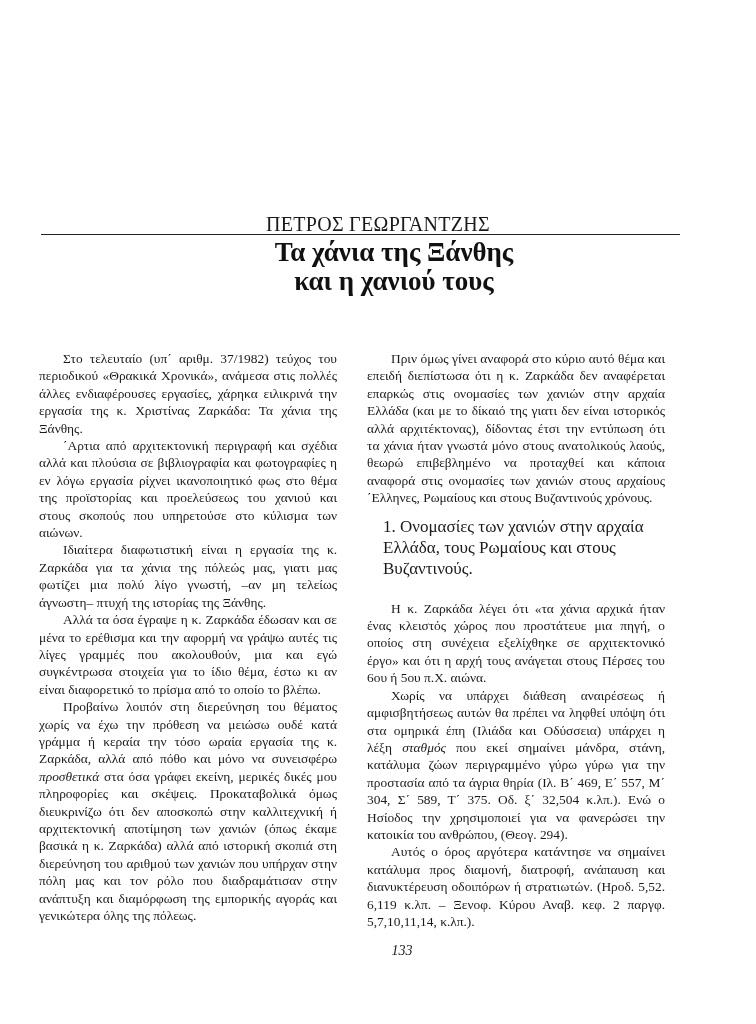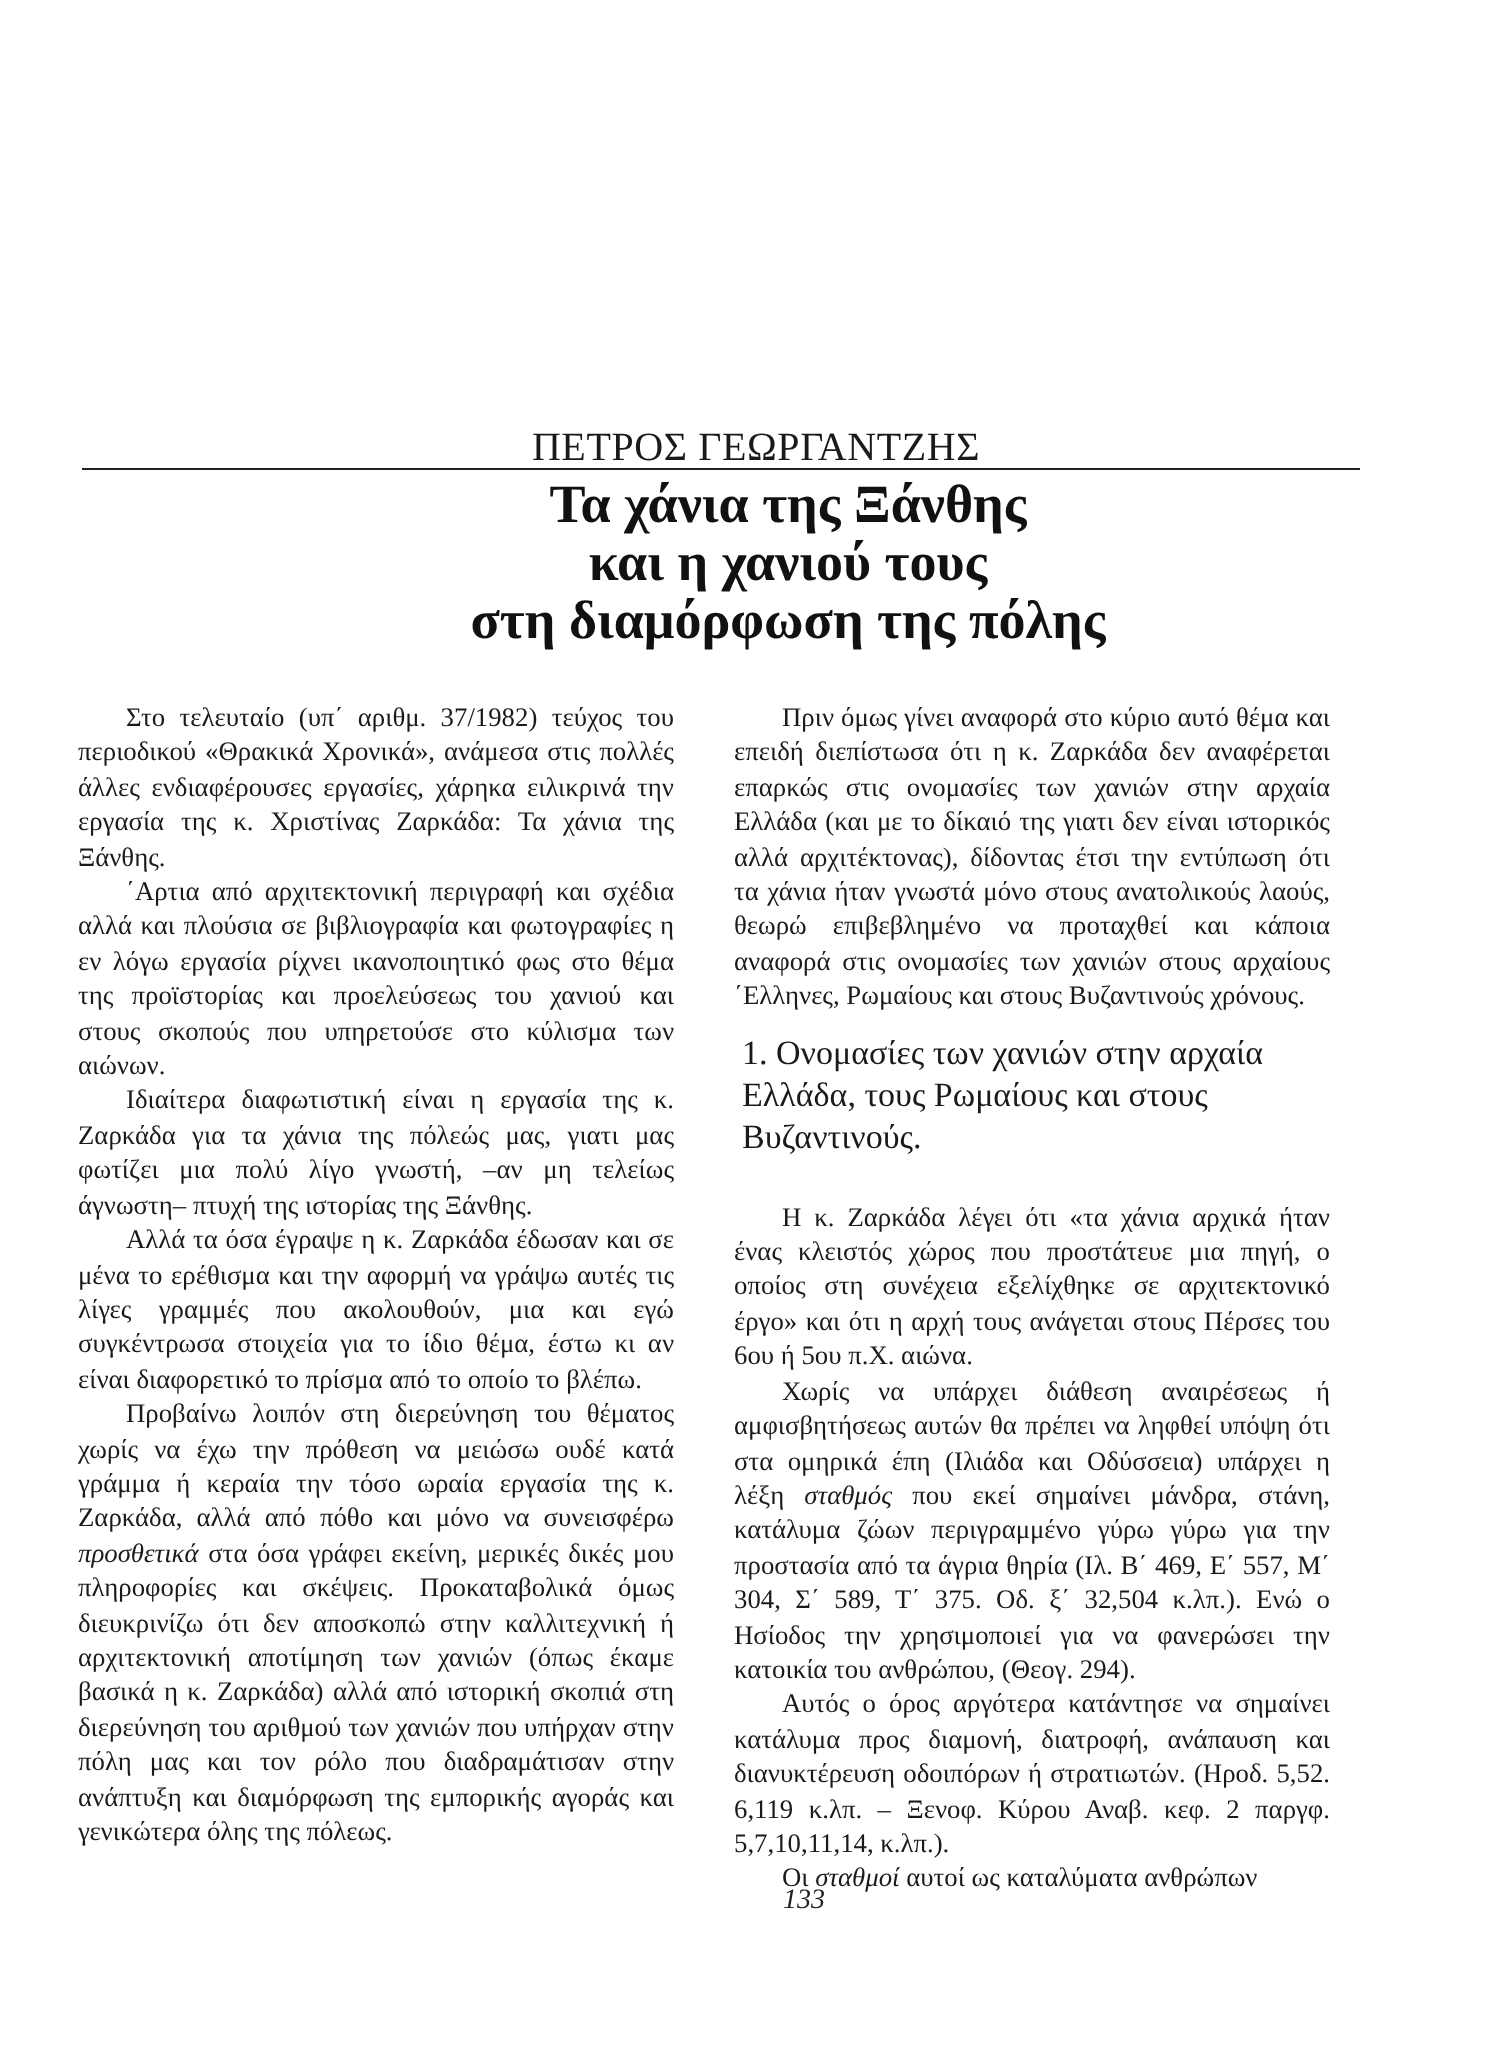--- a/index.html
+++ b/index.html
@@ -26,52 +26,50 @@
     .col {
       position: absolute; top: 350px; width: 298px;
       font-family: "Liberation Serif", serif; font-size: 13.4px; line-height: 17.4px;
       text-align: justify; color: #1a1a1a;
     }
     .col-left { left: 39px; }
     .col-right { left: 367px; width: 298px; }
     .col p { margin: 0; text-indent: 24px; }
     .section-heading {
       font-family: "Liberation Serif", serif; font-size: 17px; line-height: 21px;
-      margin: 9px 0 21px 4px; text-align: left; color: #1a1a1a;
+      margin: 9px 0 21px 16px; text-align: left; color: #1a1a1a;
     }
     .page-number {
       position: absolute; top: 943px; left: 0; width: 756px; text-align: center;
       font-family: "Liberation Serif", serif; font-style: italic; font-size: 14px;
       color: #222;
       padding-left: 24px;
     }
     i { font-style: italic; }
   </style>
 </head>
 <body>
 
 <div class="author">ΠΕΤΡΟΣ ΓΕΩΡΓΑΝΤΖΗΣ</div>
 <div class="rule"></div>
 
 <div class="title">
   <div>Τα χάνια της Ξάνθης</div>
   <div>και η χανιού τους</div>
-  <div>στη διαμόρφωση της πόλης</div>
 </div>
 
 <div class="col col-left">
   <p>Στο τελευταίο (υπ΄ αριθμ. 37/1982) τεύχος του περιοδικού «Θρακικά Χρονικά», ανάμεσα στις πολλές άλλες ενδιαφέρουσες εργασίες, χάρηκα ειλικρινά την εργασία της κ. Χριστίνας Ζαρκάδα: Τα χάνια της Ξάνθης.</p>
   <p>΄Αρτια από αρχιτεκτονική περιγραφή και σχέδια αλλά και πλούσια σε βιβλιογραφία και φωτογραφίες η εν λόγω εργασία ρίχνει ικανοποιητικό φως στο θέμα της προϊστορίας και προελεύσεως του χανιού και στους σκοπούς που υπηρετούσε στο κύλισμα των αιώνων.</p>
   <p>Ιδιαίτερα διαφωτιστική είναι η εργασία της κ. Ζαρκάδα για τα χάνια της πόλεώς μας, γιατι μας φωτίζει μια πολύ λίγο γνωστή, –αν μη τελείως άγνωστη– πτυχή της ιστορίας της Ξάνθης.</p>
   <p>Αλλά τα όσα έγραψε η κ. Ζαρκάδα έδωσαν και σε μένα το ερέθισμα και την αφορμή να γράψω αυτές τις λίγες γραμμές που ακολουθούν, μια και εγώ συγκέντρωσα στοιχεία για το ίδιο θέμα, έστω κι αν είναι διαφορετικό το πρίσμα από το οποίο το βλέπω.</p>
   <p><span>Προβαίνω λοιπόν στη διερεύνηση του θέματος χωρίς να έχω την πρόθεση να μειώσω ουδέ κατά γράμμα ή κεραία την τόσο ωραία εργασία της κ. Ζαρκάδα, αλλά από πόθο και μόνο να συνεισφέρω </span><i>προσθετικά</i><span> στα όσα γράφει εκείνη, μερικές δικές μου πληροφορίες και σκέψεις. Προκαταβολικά όμως διευκρινίζω ότι δεν αποσκοπώ στην καλλιτεχνική ή αρχιτεκτονική αποτίμηση των χανιών (όπως έκαμε βασικά η κ. Ζαρκάδα) αλλά από ιστορική σκοπιά στη διερεύνηση του αριθμού των χανιών που υπήρχαν στην πόλη μας και τον ρόλο που διαδραμάτισαν στην ανάπτυξη και διαμόρφωση της εμπορικής αγοράς και γενικώτερα όλης της πόλεως.</span></p>
 </div>
 
 <div class="col col-right">
   <p>Πριν όμως γίνει αναφορά στο κύριο αυτό θέμα και επειδή διεπίστωσα ότι η κ. Ζαρκάδα δεν αναφέρεται επαρκώς στις ονομασίες των χανιών στην αρχαία Ελλάδα (και με το δίκαιό της γιατι δεν είναι ιστορικός αλλά αρχιτέκτονας), δίδοντας έτσι την εντύπωση ότι τα χάνια ήταν γνωστά μόνο στους ανατολικούς λαούς, θεωρώ επιβεβλημένο να προταχθεί και κάποια αναφορά στις ονομασίες των χανιών στους αρχαίους ΄Ελληνες, Ρωμαίους και στους Βυζαντινούς χρόνους.</p>
   <div class="section-heading">1. Ονομασίες των χανιών στην αρχαία Ελλάδα, τους Ρωμαίους και στους Βυζαντινούς.</div>
   <p>Η κ. Ζαρκάδα λέγει ότι «τα χάνια αρχικά ήταν ένας κλειστός χώρος που προστάτευε μια πηγή, ο οποίος στη συνέχεια εξελίχθηκε σε αρχιτεκτονικό έργο» και ότι η αρχή τους ανάγεται στους Πέρσες του 6ου ή 5ου π.Χ. αιώνα.</p>
   <p><span>Χωρίς να υπάρχει διάθεση αναιρέσεως ή αμφισβητήσεως αυτών θα πρέπει να ληφθεί υπόψη ότι στα ομηρικά έπη (Ιλιάδα και Οδύσσεια) υπάρχει η λέξη </span><i>σταθμός</i><span> που εκεί σημαίνει μάνδρα, στάνη, κατάλυμα ζώων περιγραμμένο γύρω γύρω για την προστασία από τα άγρια θηρία (Ιλ. Β΄ 469, Ε΄ 557, Μ΄ 304, Σ΄ 589, Τ΄ 375. Οδ. ξ΄ 32,504 κ.λπ.). Ενώ ο Ησίοδος την χρησιμοποιεί για να φανερώσει την κατοικία του ανθρώπου, (Θεογ. 294).</span></p>
   <p>Αυτός ο όρος αργότερα κατάντησε να σημαίνει κατάλυμα προς διαμονή, διατροφή, ανάπαυση και διανυκτέρευση οδοιπόρων ή στρατιωτών. (Ηροδ. 5,52. 6,119 κ.λπ. – Ξενοφ. Κύρου Αναβ. κεφ. 2 παργφ. 5,7,10,11,14, κ.λπ.).</p>
-  <p><span>Οι </span><i>σταθμοί</i><span> αυτοί ως καταλύματα ανθρώπων</span></p>
 </div>
 
 <div class="page-number">133</div>
 
 </body></html>

